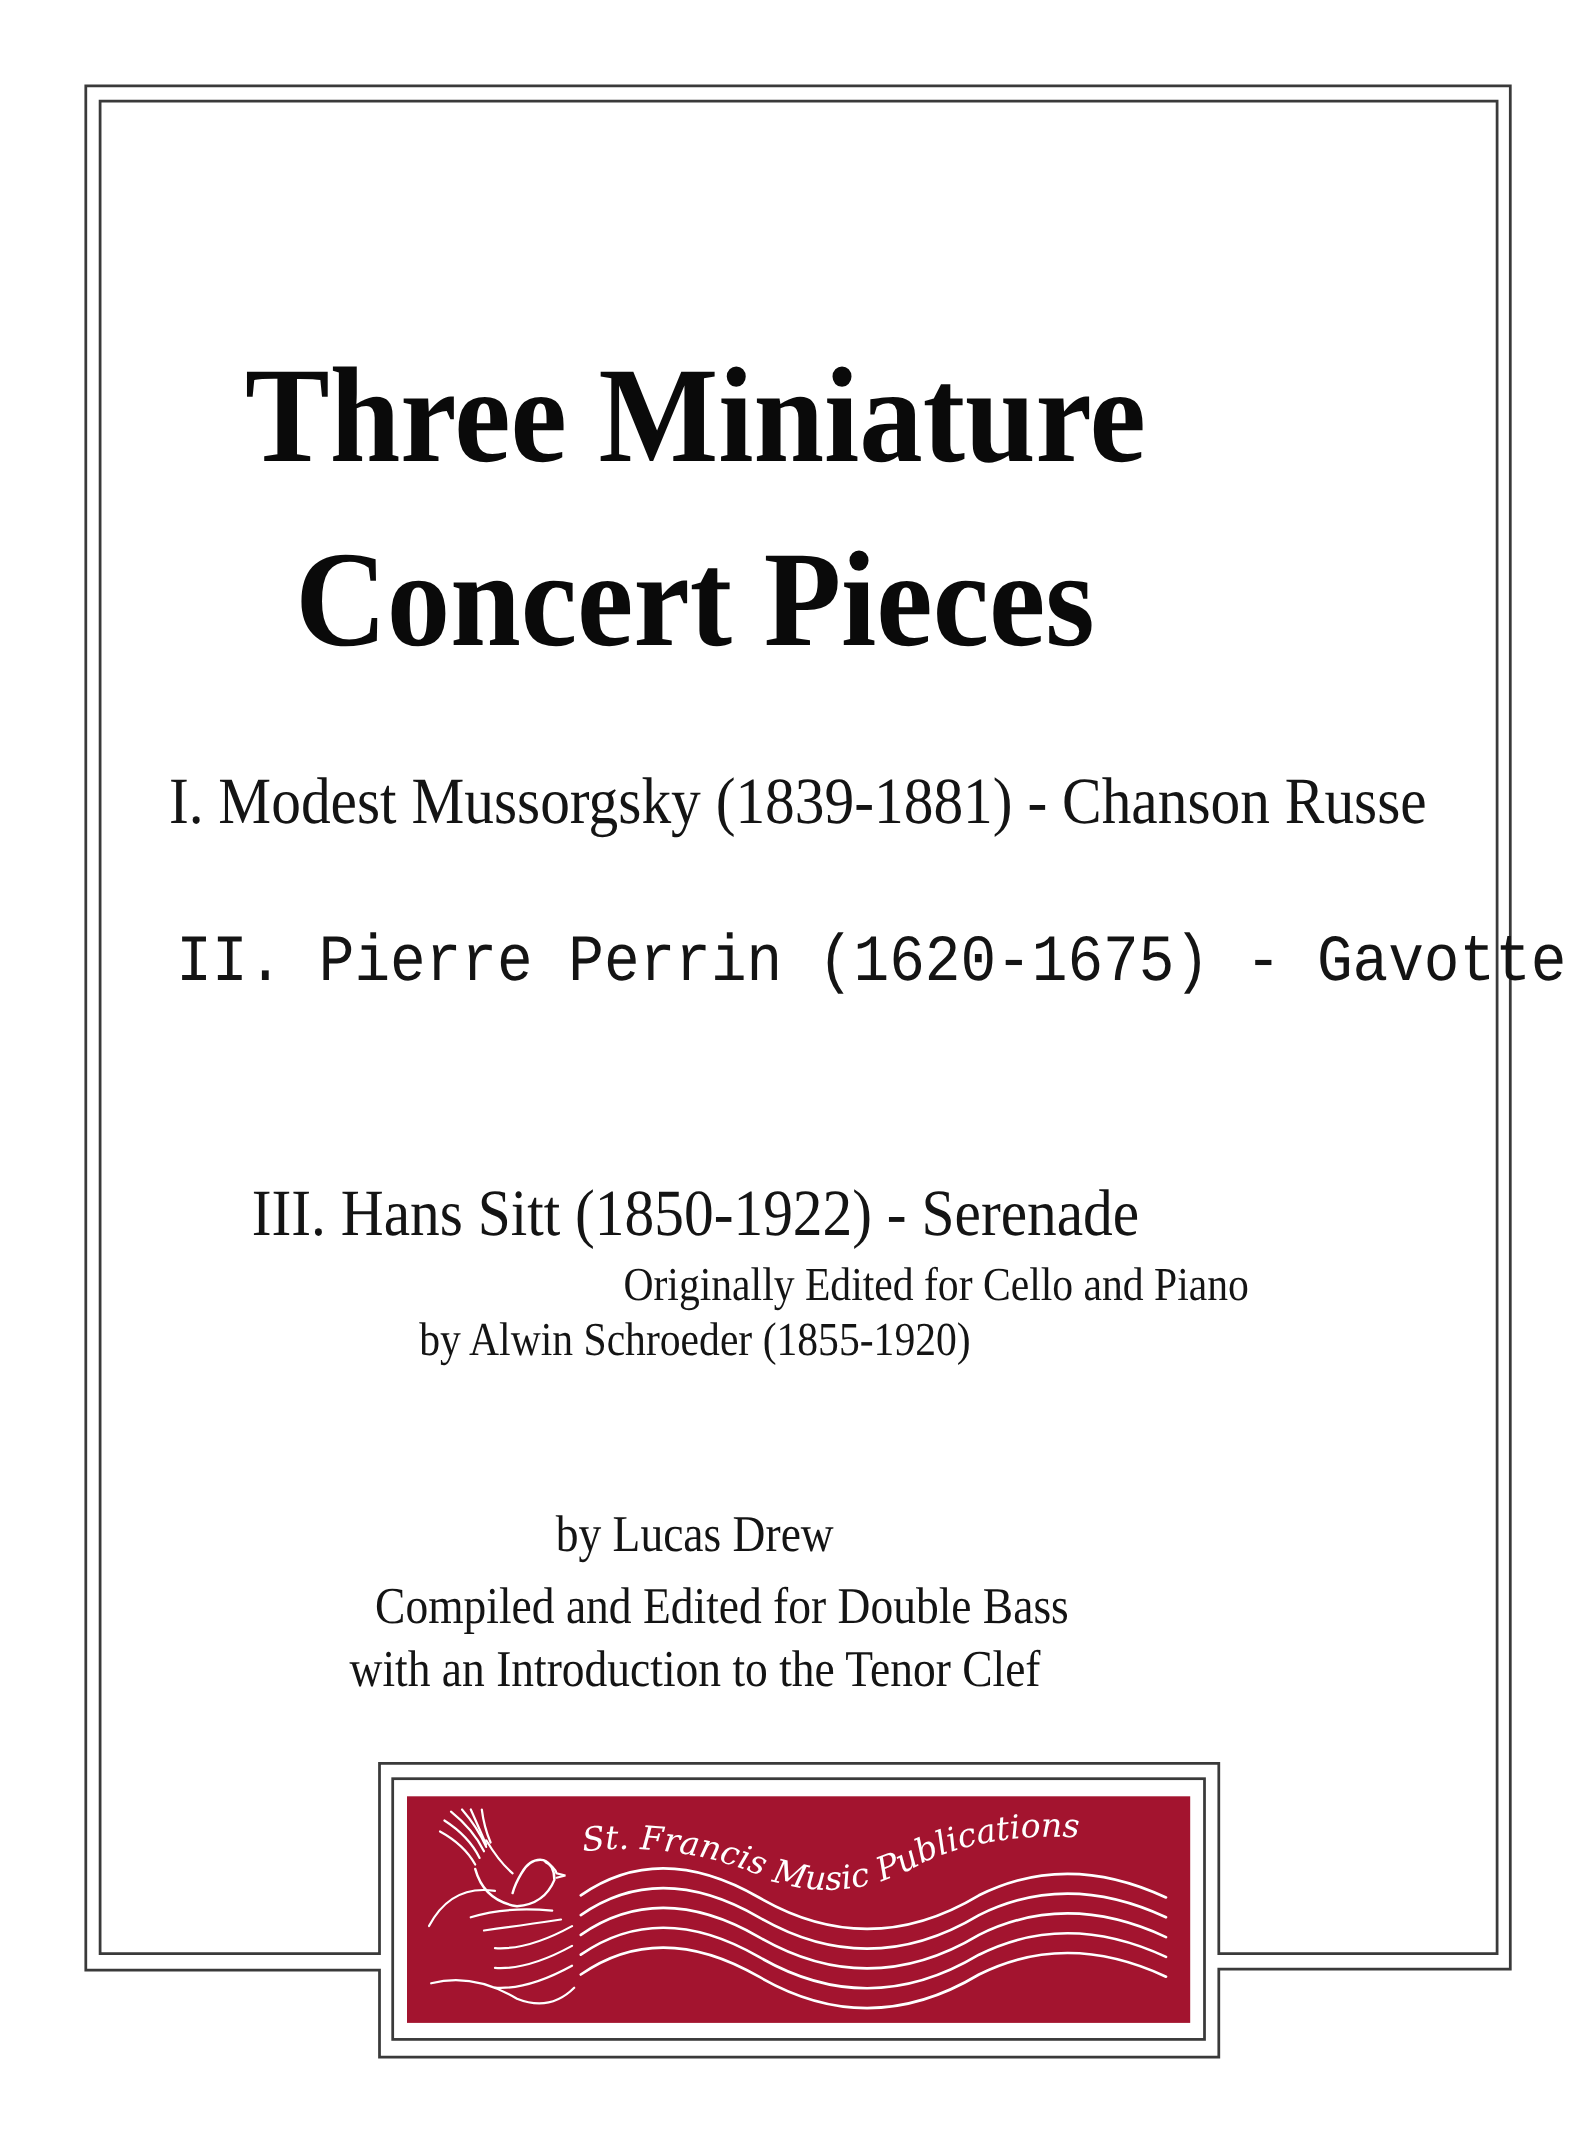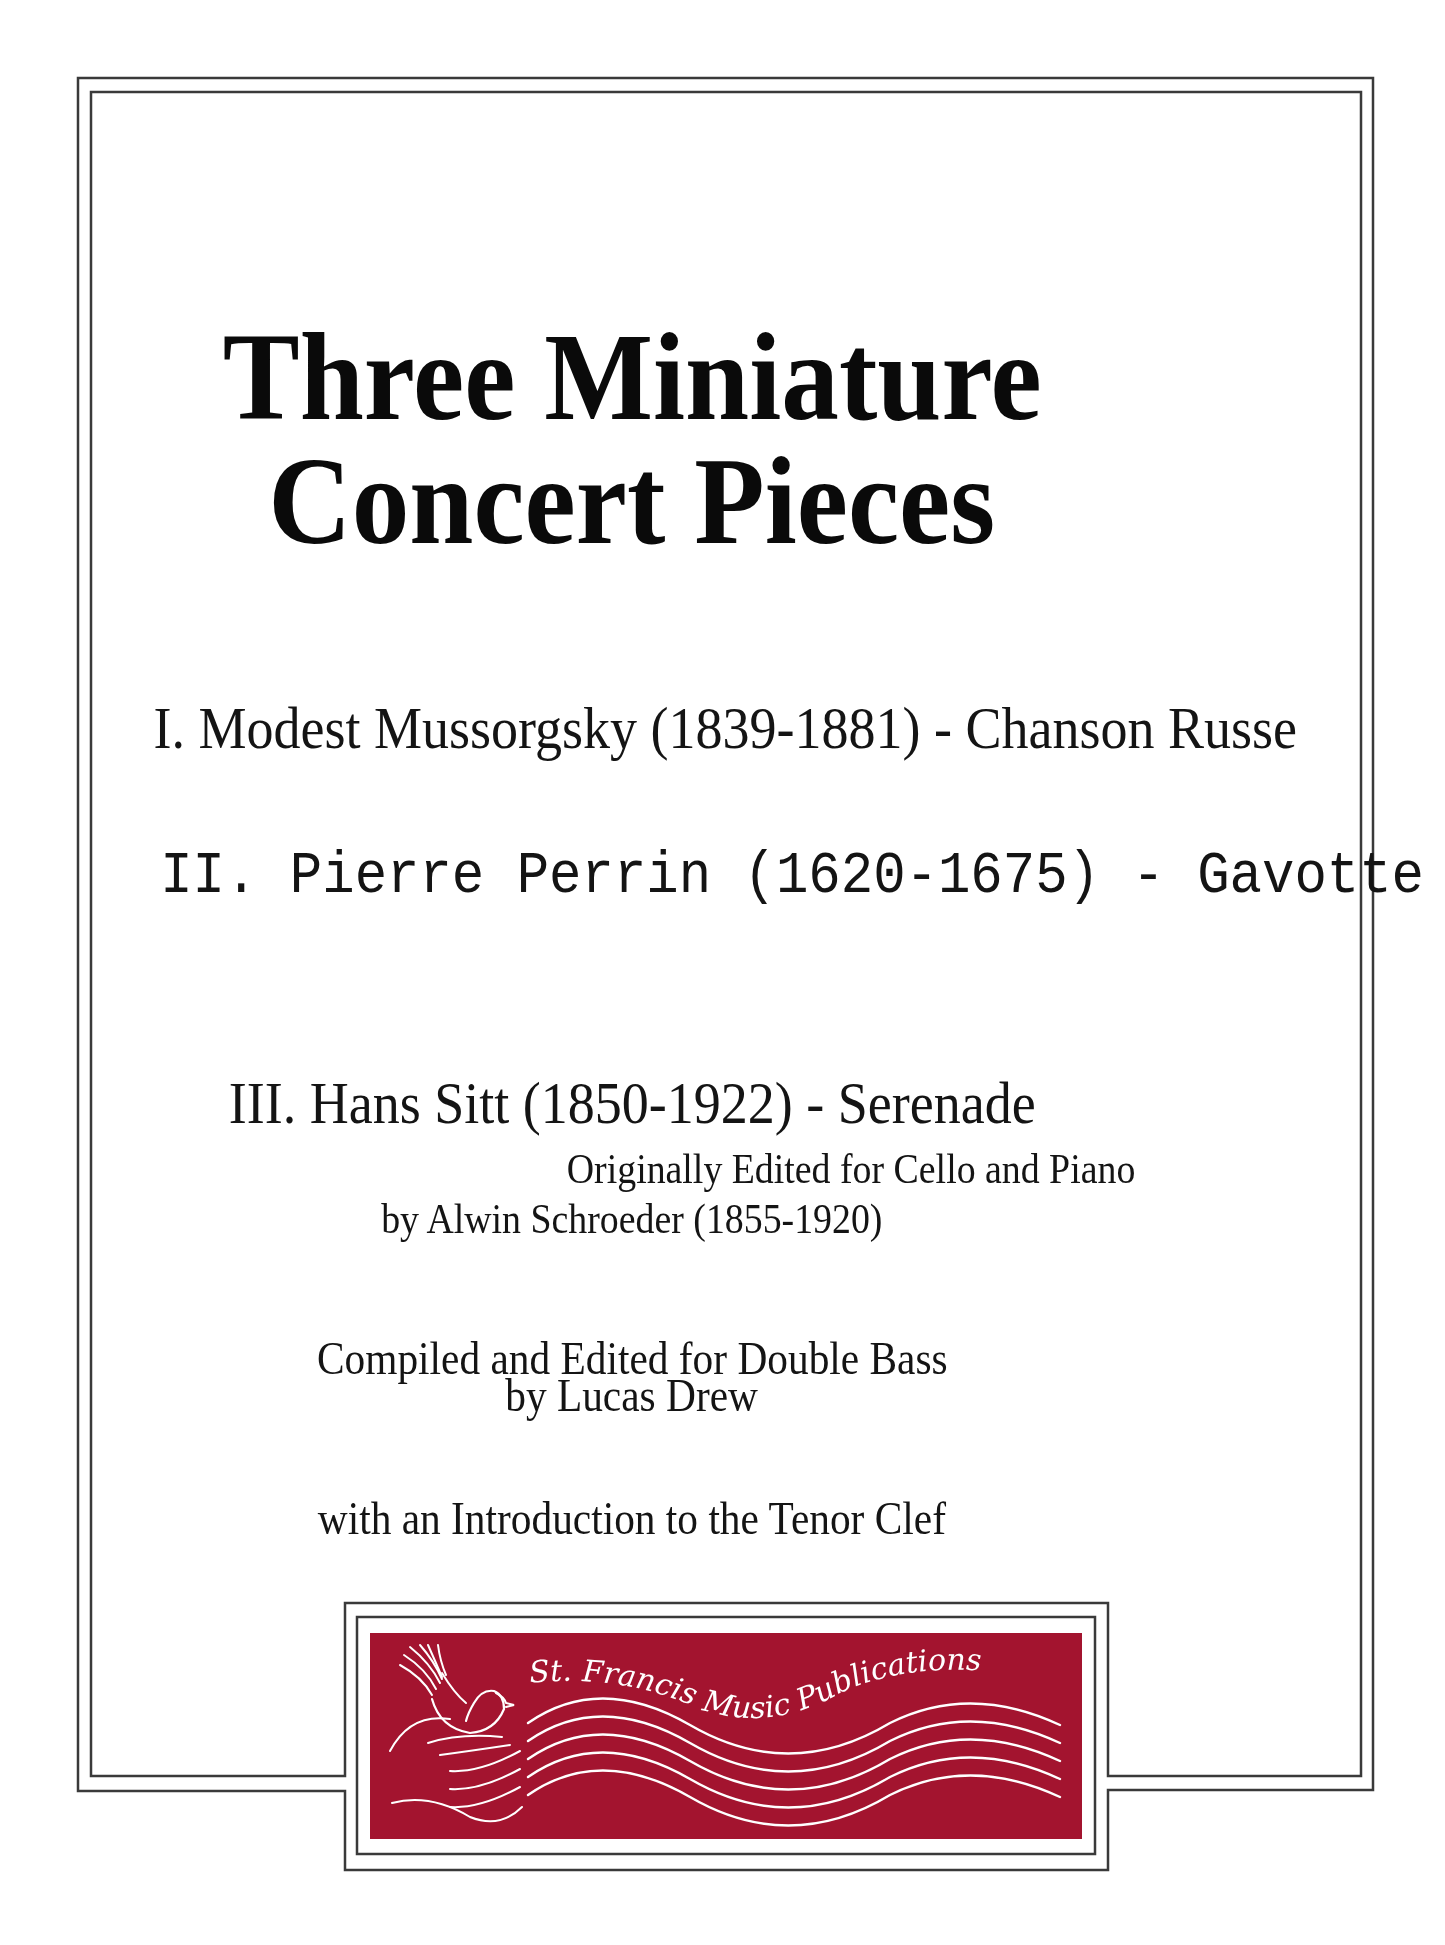--- a/index.html
+++ b/index.html
@@ -27,42 +27,42 @@
   <path d="M345 1791 L78 1791 L78 78 L1373 78 L1373 1790 L1108 1790 L1108 1870 L345 1870 Z" fill="none" stroke="#3a3a3a" stroke-width="2.5"></path>
 
   <path d="M345 1776 L91 1776 L91 92 L1361 92 L1361 1776 L1108 1776 L1108 1603 L345 1603 Z" fill="none" stroke="#3a3a3a" stroke-width="2.5"></path>
 
   <rect x="357" y="1617" width="738" height="237" fill="none" stroke="#3a3a3a" stroke-width="2.5"></rect>
 </svg>
 
 <div class="line title" style="top:316px;">
   <span>Three Miniature</span>
 </div>
-<div class="line title" style="top:440px;">
+<div class="line title" style="top:483px;">
   <span>Concert Pieces</span>
 </div>
 
 <div class="line piece" style="top:698px;">
   <span>I. Modest Mussorgsky (1839-1881) - Chanson Russe</span>
 </div>
 <div class="line piece" style="top:846px;font-family:Liberation Mono, monospace;">
   <span>II. Pierre Perrin (1620-1675) - Gavotte</span>
 </div>
 <div class="line piece" style="top:1040px;margin-top:33px;">
   <span>III. Hans Sitt (1850-1922) - Serenade</span>
 </div>
 
 <div class="line credit" style="top:1147px;text-align:right;">
   <span>Originally Edited for Cello and Piano</span>
 </div>
 <div class="line credit" style="top:1197px;">
   <span>by Alwin Schroeder (1855-1920)</span>
 </div>
 
-<div class="line compiled" style="top:1335px;">
+<div class="line compiled" style="top:1437px;margin-left:24px;">
   <span>Compiled and Edited for Double Bass</span>
 </div>
 <div class="line compiled" style="top:1360px;margin-top:12px;">
   <span>by Lucas Drew</span>
 </div>
 <div class="line compiled" style="top:1495px;">
   <span>with an Introduction to the Tenor Clef</span>
 </div>
 
 <div class="logo-red">

